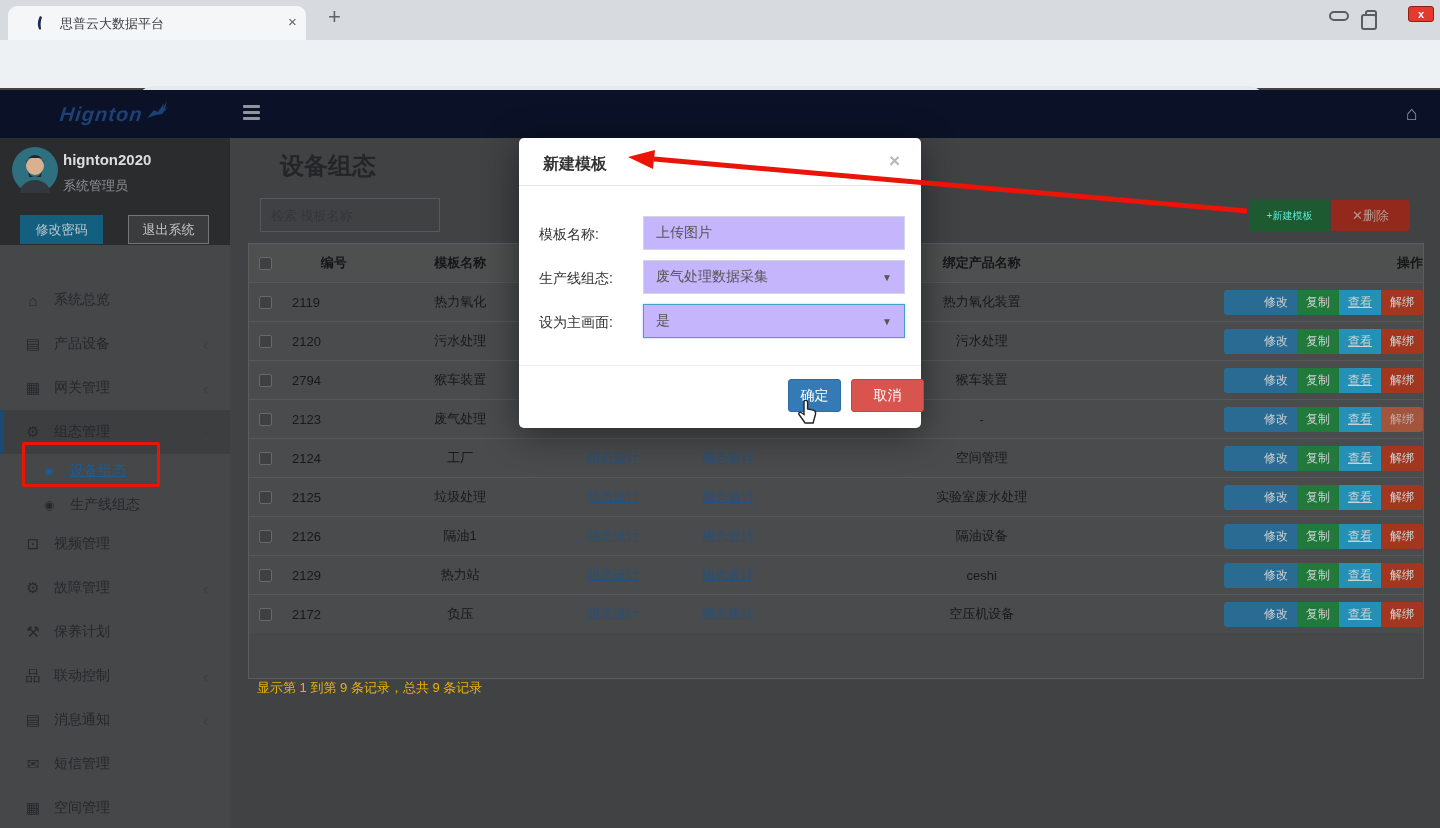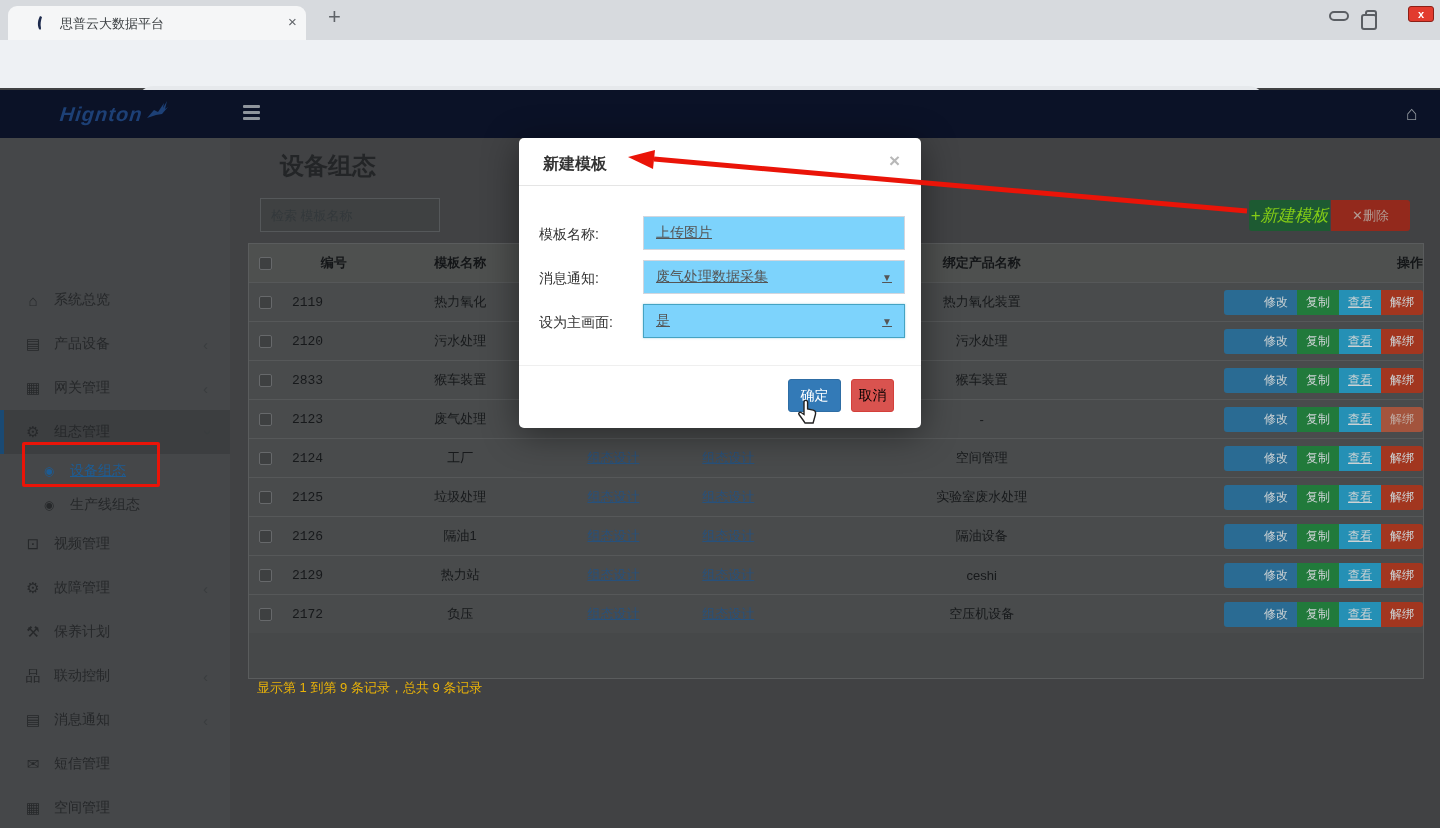--- a/index.html
+++ b/index.html
@@ -55,28 +55,28 @@
   .chev.open { transform:rotate(-90deg); }
   .sub { height:34px; }
   .sub .ic { margin-left:38px; font-size:12px; }
   .sub.cur .lb, .sub.cur .ic { color:#1d5c94; }
   .sub.cur .lb { text-decoration:underline; }
 
   .main { left:230px; top:48px; width:1210px; height:690px; background:#414244; }
   .pg-title { left:50px; top:12px; font-size:24px; color:#232527; }
   .search { left:30px; top:60px; width:180px; height:34px; background:#3f4142; border:1px solid #55585a; padding:0 10px; font-size:13px; color:#2f3336; }
   .search::placeholder { color:#33383b; opacity:1; }
-  .btn-new { left:1019px; top:62px; width:81px; height:31px; background:#1d5a32; color:#84cc16; font-size:17px; border:none; border-radius:3px 0 0 3px;font-style:italic; }
+  .btn-new { left:1019px; top:62px; width:81px; height:31px; background:#1d5a32; color:#5eead4; font-size:10px; border:none; border-radius:3px 0 0 3px; }
   .btn-del { left:1101px; top:62px; width:79px; height:31px; background:#93291c; color:#b29b93; font-size:13px; border:none; border-radius:0 3px 3px 0; }
 
   .panel { left:18px; top:105px; width:1176px; height:436px; background:#464849; border:1px solid #5a5c5d; }
   .trow { display:flex; height:39px; align-items:center; background:#494b4c; border-top:1px solid #565859; font-size:13px; color:#17191b; }
   .thead { height:38px; background:#4e504f; font-weight:bold; color:#141618; border-top:none; }
   .c0 { width:33px; display:flex; justify-content:center; }
-  .c1 { width:104px; padding-left:10px;font-family:Liberation Mono, monospace; }
+  .c1 { width:104px; padding-left:10px; }
   .thead .c1 { padding-left:0; text-align:center; }
   .c2 { width:149px; text-align:center; }
   .c3 { width:158px; text-align:center; }
   .c4 { width:172px; padding-left:10px; }
   .c5 { width:236px; text-align:center; }
   .c6 { width:324px; text-align:right; }
   .cb { width:13px; height:13px; background:#3e4041; border:1px solid #67696b; border-radius:2px; }
   .lnk { color:#27517c; text-decoration:underline; font-size:13px; }
   .ops { display:inline-flex; }
   .op { padding:4px 9px; font-size:12px; color:#ccd2d4; white-space:nowrap; }
@@ -86,27 +86,27 @@
   .op-unbind { background:#a2361f; border-radius:0 3px 3px 0; }
   .op-unbind.dim { background:#a3543d; color:#c0aaa1; }
   .tfoot { position:absolute; left:8px; top:435px; font-size:13px; color:#eab308; }
 
   
   .modal { left:519px; top:138px; width:402px; height:290px; background:#fff; border-radius:5px; box-shadow:0 6px 36px rgba(0,0,0,.45); z-index:50; }
   .m-title { left:24px; top:16px; font-size:16px; font-weight:bold; color:#333; }
   .m-close { left:370px; top:12px; font-size:19px; color:#b8b8b8; font-weight:bold; }
   .m-hr1 { left:0; top:47px; width:402px; height:1px; background:#e5e5e5; }
   .m-label { font-size:14px; color:#333; }
-  .m-input { left:124px; width:262px; height:34px; border:1px solid #d2d6de; font-size:14px; color:#555; padding:0 12px; background:#7dd3fc;text-decoration:underline; }
+  .m-input { left:124px; width:262px; height:34px; border:1px solid #d2d6de; font-size:14px; color:#555; padding:0 12px; background:#c4b5fd; }
   .m-select { display:flex; align-items:center; justify-content:space-between; }
   .m-caret { font-size:10px; color:#555; }
   .m-select.focus { border:1px solid #45a3c2; box-shadow:0 0 2px rgba(69,163,194,.5); }
   .m-hr2 { left:0; top:227px; width:402px; height:1px; background:#efefef; }
   .m-ok { left:269px; top:241px; width:53px; height:33px; background:#337ab7; border:1px solid #2e6da4; border-radius:3px; color:#fff; font-size:14px; }
-  .m-cancel { left:332px; top:241px; width:43px; height:33px; background:#d9534f; border:1px solid #d43f3a; border-radius:3px; color:#000000; font-size:14px; }
+  .m-cancel { left:332px; top:241px; width:73px; height:33px; background:#d9534f; border:1px solid #d43f3a; border-radius:3px; color:#ffffff; font-size:14px; }
 
   
   .anno-rect { left:22px; top:442px; width:138px; height:45px; border:3px solid #ea1408; border-radius:2px; z-index:100; }
   .anno-svg { left:0; top:0; z-index:100; pointer-events:none; }
   .cursor { left:795px; top:396px; z-index:120; pointer-events:none; }
 </style>
 </head>
 <body>
 
 <div class="screen">
@@ -176,20 +176,33 @@
       </div>
       <div class="a hamb">
           <div></div>
           <div></div>
           <div></div>
         </div>
       <span class="a nav-home">⌂</span>
     </div>
 
     <div class="a sidebar">
+      <div class="a userpanel">
+        <svg class="a" style="left:12px;top:9px" width="46" height="46">
+          <circle cx="23" cy="23" r="23" fill="#2e6f80"></circle>
+          <circle cx="23" cy="19" r="9" fill="#d9b18f"></circle>
+          <path d="M14 17 a9 9 0 0 1 18 0 l-2-6 -14 0 Z" fill="#23272b"></path>
+          <path d="M16 22 a7 8 0 0 0 14 0 l-1 8 -12 0 Z" fill="#23272b"></path>
+          <path d="M8 46 a15 13 0 0 1 30 0 Z" fill="#32383d"></path>
+        </svg>
+        <span class="a uname">hignton2020</span>
+        <span class="a urole">系统管理员</span>
+        <button class="a btn-pass">修改密码</button>
+        <button class="a btn-exit">退出系统</button>
+      </div>
       <ul class="a menu">
         <li class="mi">
             <span class="ic">⌂</span>
             <span class="lb">系统总览</span>
           </li>
         <li class="mi">
             <span class="ic">▤</span>
             <span class="lb">产品设备</span>
             <span class="chev">‹</span>
           </li>
@@ -295,21 +308,21 @@
                 <span class="op op-copy">复制</span>
                 <span class="op op-view">查看</span>
                 <span class="op op-unbind">解绑</span>
               </span></div>
         </div>
 
         <div class="trow">
           <div class="c0">
               <div class="cb"></div>
             </div>
-          <div class="c1">2833</div>
+          <div class="c1">2794</div>
           <div class="c2">猴车装置</div>
           <div class="c3"><a class="lnk">组态设计</a></div>
           <div class="c4"><a class="lnk">组态设计</a></div>
           <div class="c5">猴车装置</div>
           <div class="c6"><span class="ops">
                 <span class="op op-edit">修改</span>
                 <span class="op op-copy">复制</span>
                 <span class="op op-view">查看</span>
                 <span class="op op-unbind">解绑</span>
               </span></div>
@@ -423,21 +436,21 @@
   </div>
 
   <div class="a modal">
     <span class="a m-title">新建模板</span>
     <span class="a m-close">×</span>
     <div class="a m-hr1"></div>
 
     <span class="a m-label" style="left:20px;top:88px">模板名称:</span>
     <input class="a m-input" style="top: 78px;" value="上传图片">
 
-    <span class="a m-label" style="left:20px;top:132px">消息通知:</span>
+    <span class="a m-label" style="left:20px;top:132px">生产线组态:</span>
     <div class="a m-input m-select" style="top:122px">
       <span>废气处理数据采集</span>
       <span class="m-caret">▼</span>
     </div>
 
     <span class="a m-label" style="left:20px;top:176px">设为主画面:</span>
     <div class="a m-input m-select focus" style="top:166px">
       <span>是</span>
       <span class="m-caret">▼</span>
     </div>

